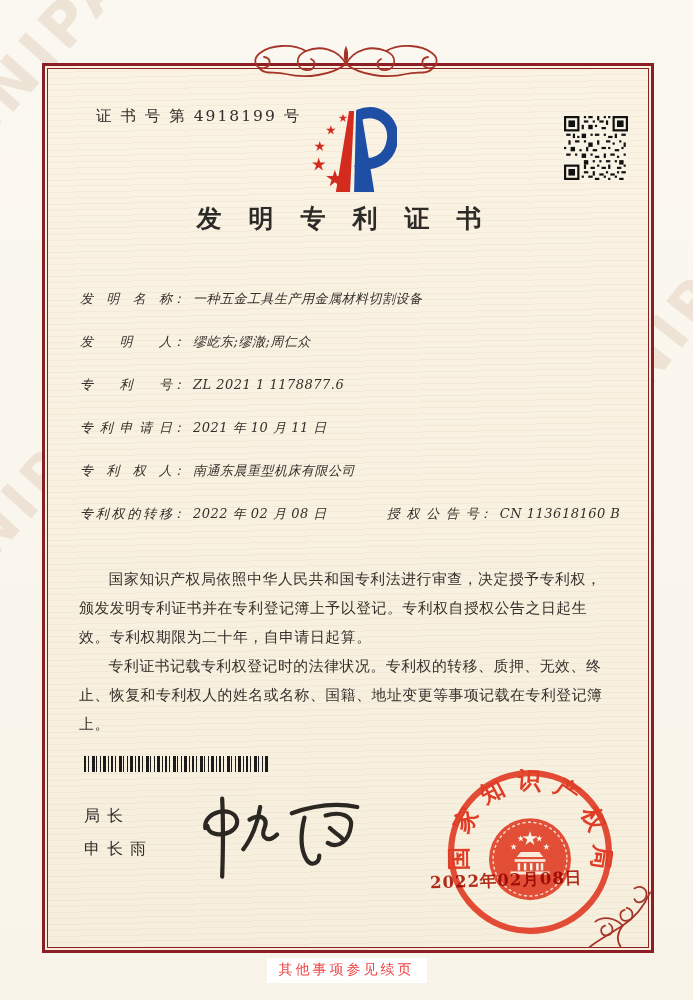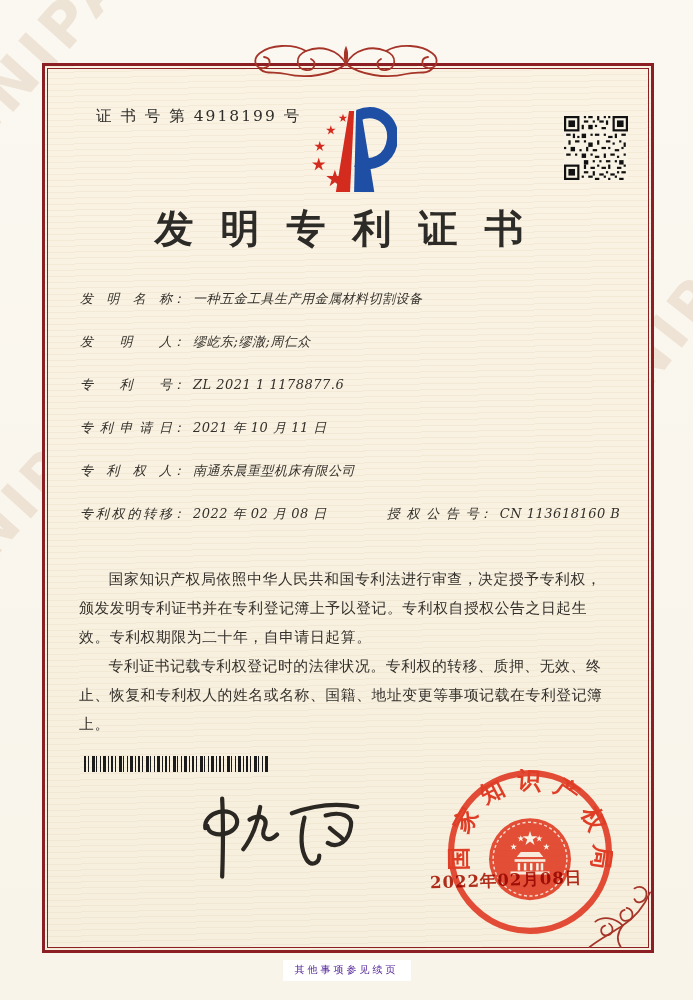--- a/index.html
+++ b/index.html
@@ -27,21 +27,21 @@
       linear-gradient(#faf3e4,#f7efdd);
   }
   .frame-inner{position:absolute; inset:2px; border:1px solid #8c1f24; pointer-events:none;}
   .orn-top{position:absolute; left:236px; top:39px; z-index:3;}
   .orn-corner{position:absolute; left:566px; top:863px; z-index:3;}
   .cert-no{position:absolute; left:96px; top:106px; z-index:4; font-size:15.5px; letter-spacing:2px; color:#2f2d29;}
   .logo{position:absolute; left:295px; top:101px; z-index:4;}
   .qr{position:absolute; left:564px; top:116px; z-index:4;}
   .title{
     position:absolute; left:0; right:15px; top:202px; z-index:4; text-align:center;
-    font-size:39px; font-weight:600; color:#2d2b27; letter-spacing:27px; text-indent:27px;
+    font-size:25px; font-weight:600; color:#2d2b27; letter-spacing:27px; text-indent:27px;
   }
   .fields{position:absolute; left:80px; top:288px; width:545px; z-index:4;}
   .row{height:43px; font-size:13px; line-height:22px; white-space:nowrap;font-style:italic;}
   .flabel{
     display:inline-block; width:92px; text-align:justify; text-align-last:justify;
     vertical-align:top; color:#33302b;
   }
   .colon{display:inline-block; vertical-align:top;}
   .fvalue{display:inline-block; margin-left:8px; vertical-align:top; letter-spacing:0.5px;}
   .grant-gap{display:inline-block; width:60px;}
@@ -72,21 +72,21 @@
   }
   .page-info{
     position:absolute; left:0; right:0; top:923px; z-index:4; text-align:center;
     font-size:13.5px; letter-spacing:2px; color:#46423c;
   }
   .note{
     position:absolute; left:0; right:0; top:958px; z-index:4; text-align:center;
   }
   .note span{
     display:inline-block; background:#ffffff; padding:3px 12px 4px;
-    font-size:10px; letter-spacing:3px; color:#4c1d95;
+    font-size:14px; letter-spacing:3px; color:#ef4444;
   }
 </style>
 </head>
 <body>
 
 <div class="page">
 
   <div class="wm wm1">CNIPA</div>
   <div class="wm wm2">CNIPA</div>
   <div class="wm wm3">CNIPA</div>
@@ -255,20 +255,24 @@
     </div>
   </div>
 
   <div class="paras">
     <p>国家知识产权局依照中华人民共和国专利法进行审查，决定授予专利权，颁发发明专利证书并在专利登记簿上予以登记。专利权自授权公告之日起生效。专利权期限为二十年，自申请日起算。</p>
     <p>专利证书记载专利权登记时的法律状况。专利权的转移、质押、无效、终止、恢复和专利权人的姓名或名称、国籍、地址变更等事项记载在专利登记簿上。</p>
   </div>
 
   <div class="barcode"></div>
 
+  <div class="sig-titles">
+    <div>局长</div>
+    <div class="name">申长雨</div>
+  </div>
 
   <svg class="sig-script" width="195" height="95" viewBox="0 0 180 90">
     <g stroke="#2b2722" fill="none" stroke-width="4" stroke-linecap="round" stroke-linejoin="round">
       <path d="M14,38 C12,22 40,16 44,30 C47,44 18,50 16,36"></path>
       <path d="M30,10 C31,30 31,55 30,84"></path>
       <path d="M66,18 C64,32 58,48 50,58"></path>
       <path d="M56,30 C66,24 74,28 70,38 C66,48 74,52 82,44"></path>
       <path d="M96,24 C118,16 138,14 158,18"></path>
       <path d="M108,28 C104,44 104,58 110,68 C114,74 122,72 122,64"></path>
       <path d="M128,26 C142,22 154,26 152,36 C150,50 140,58 130,52"></path>

